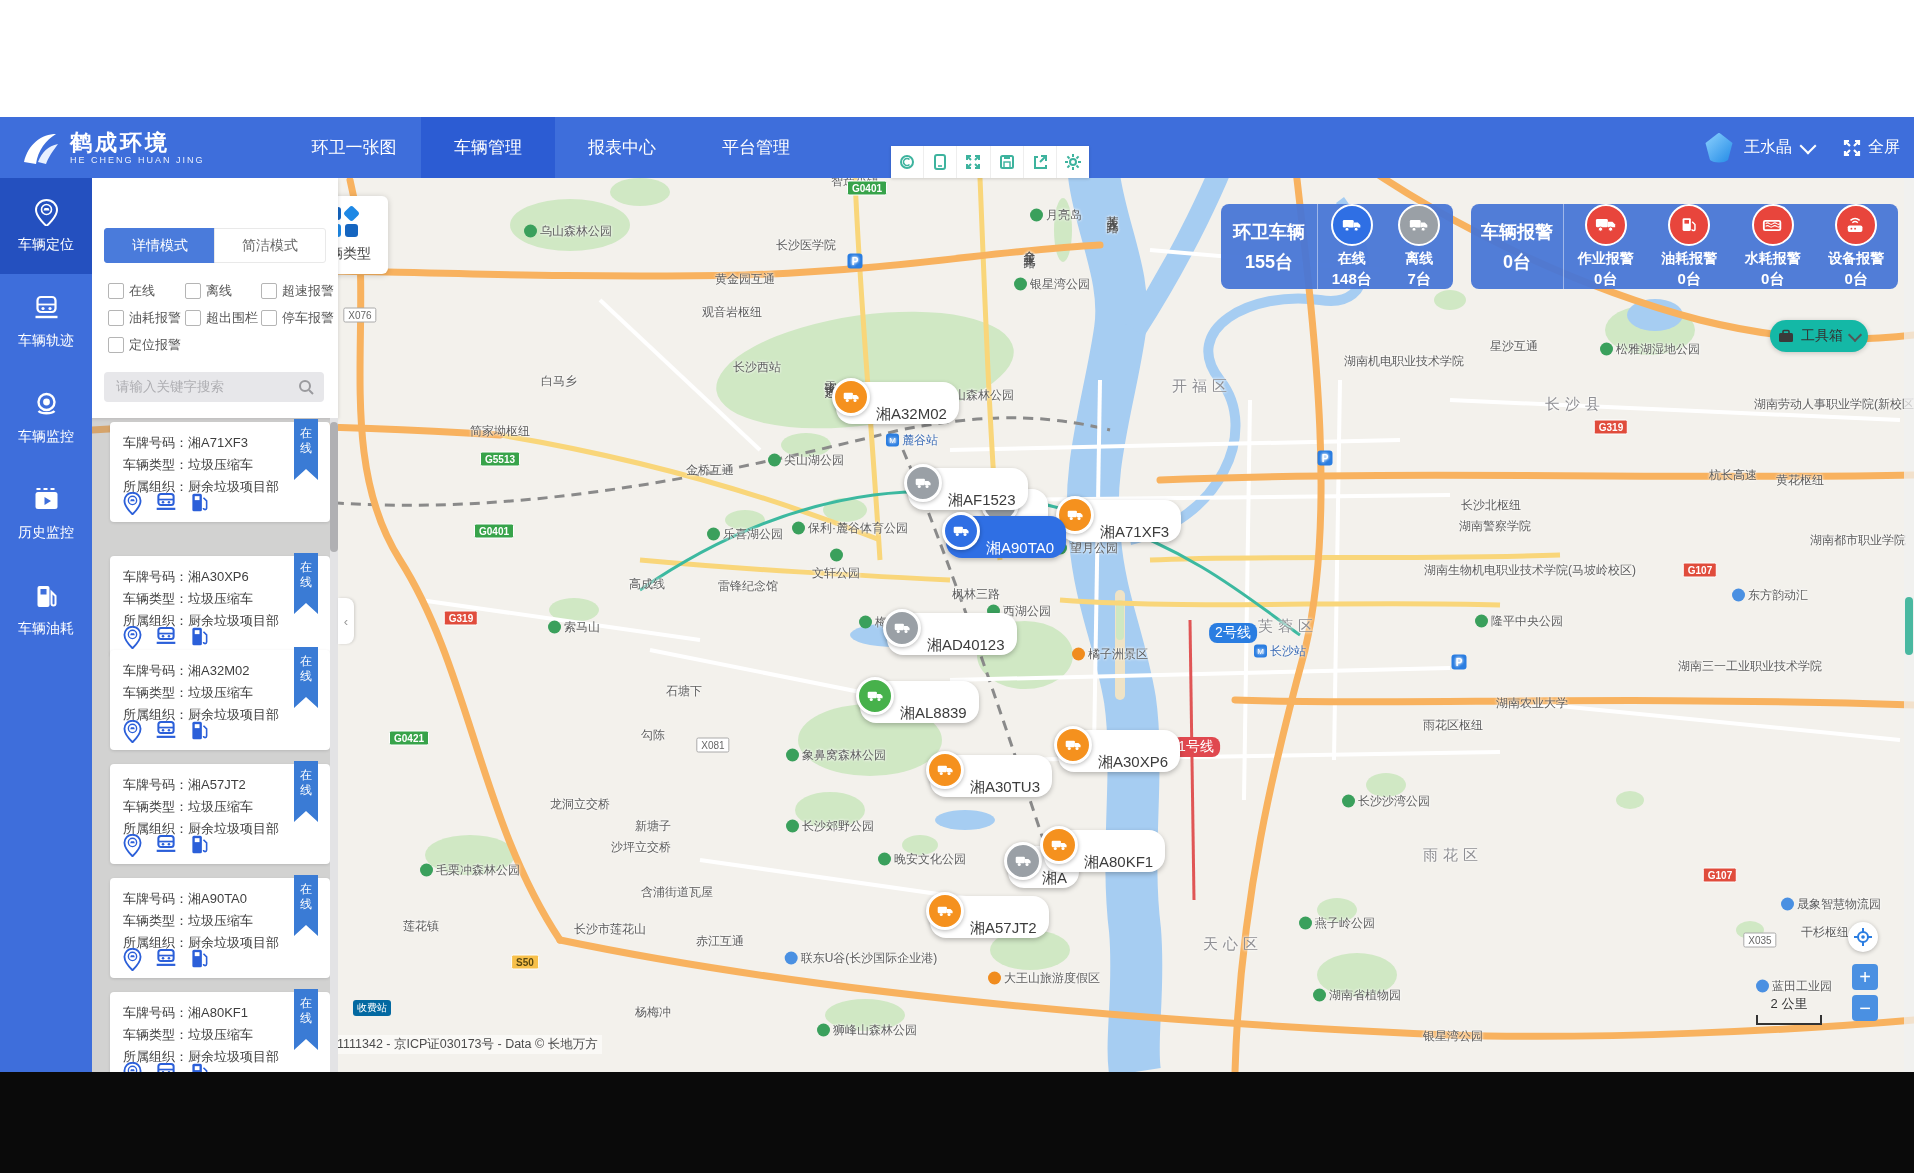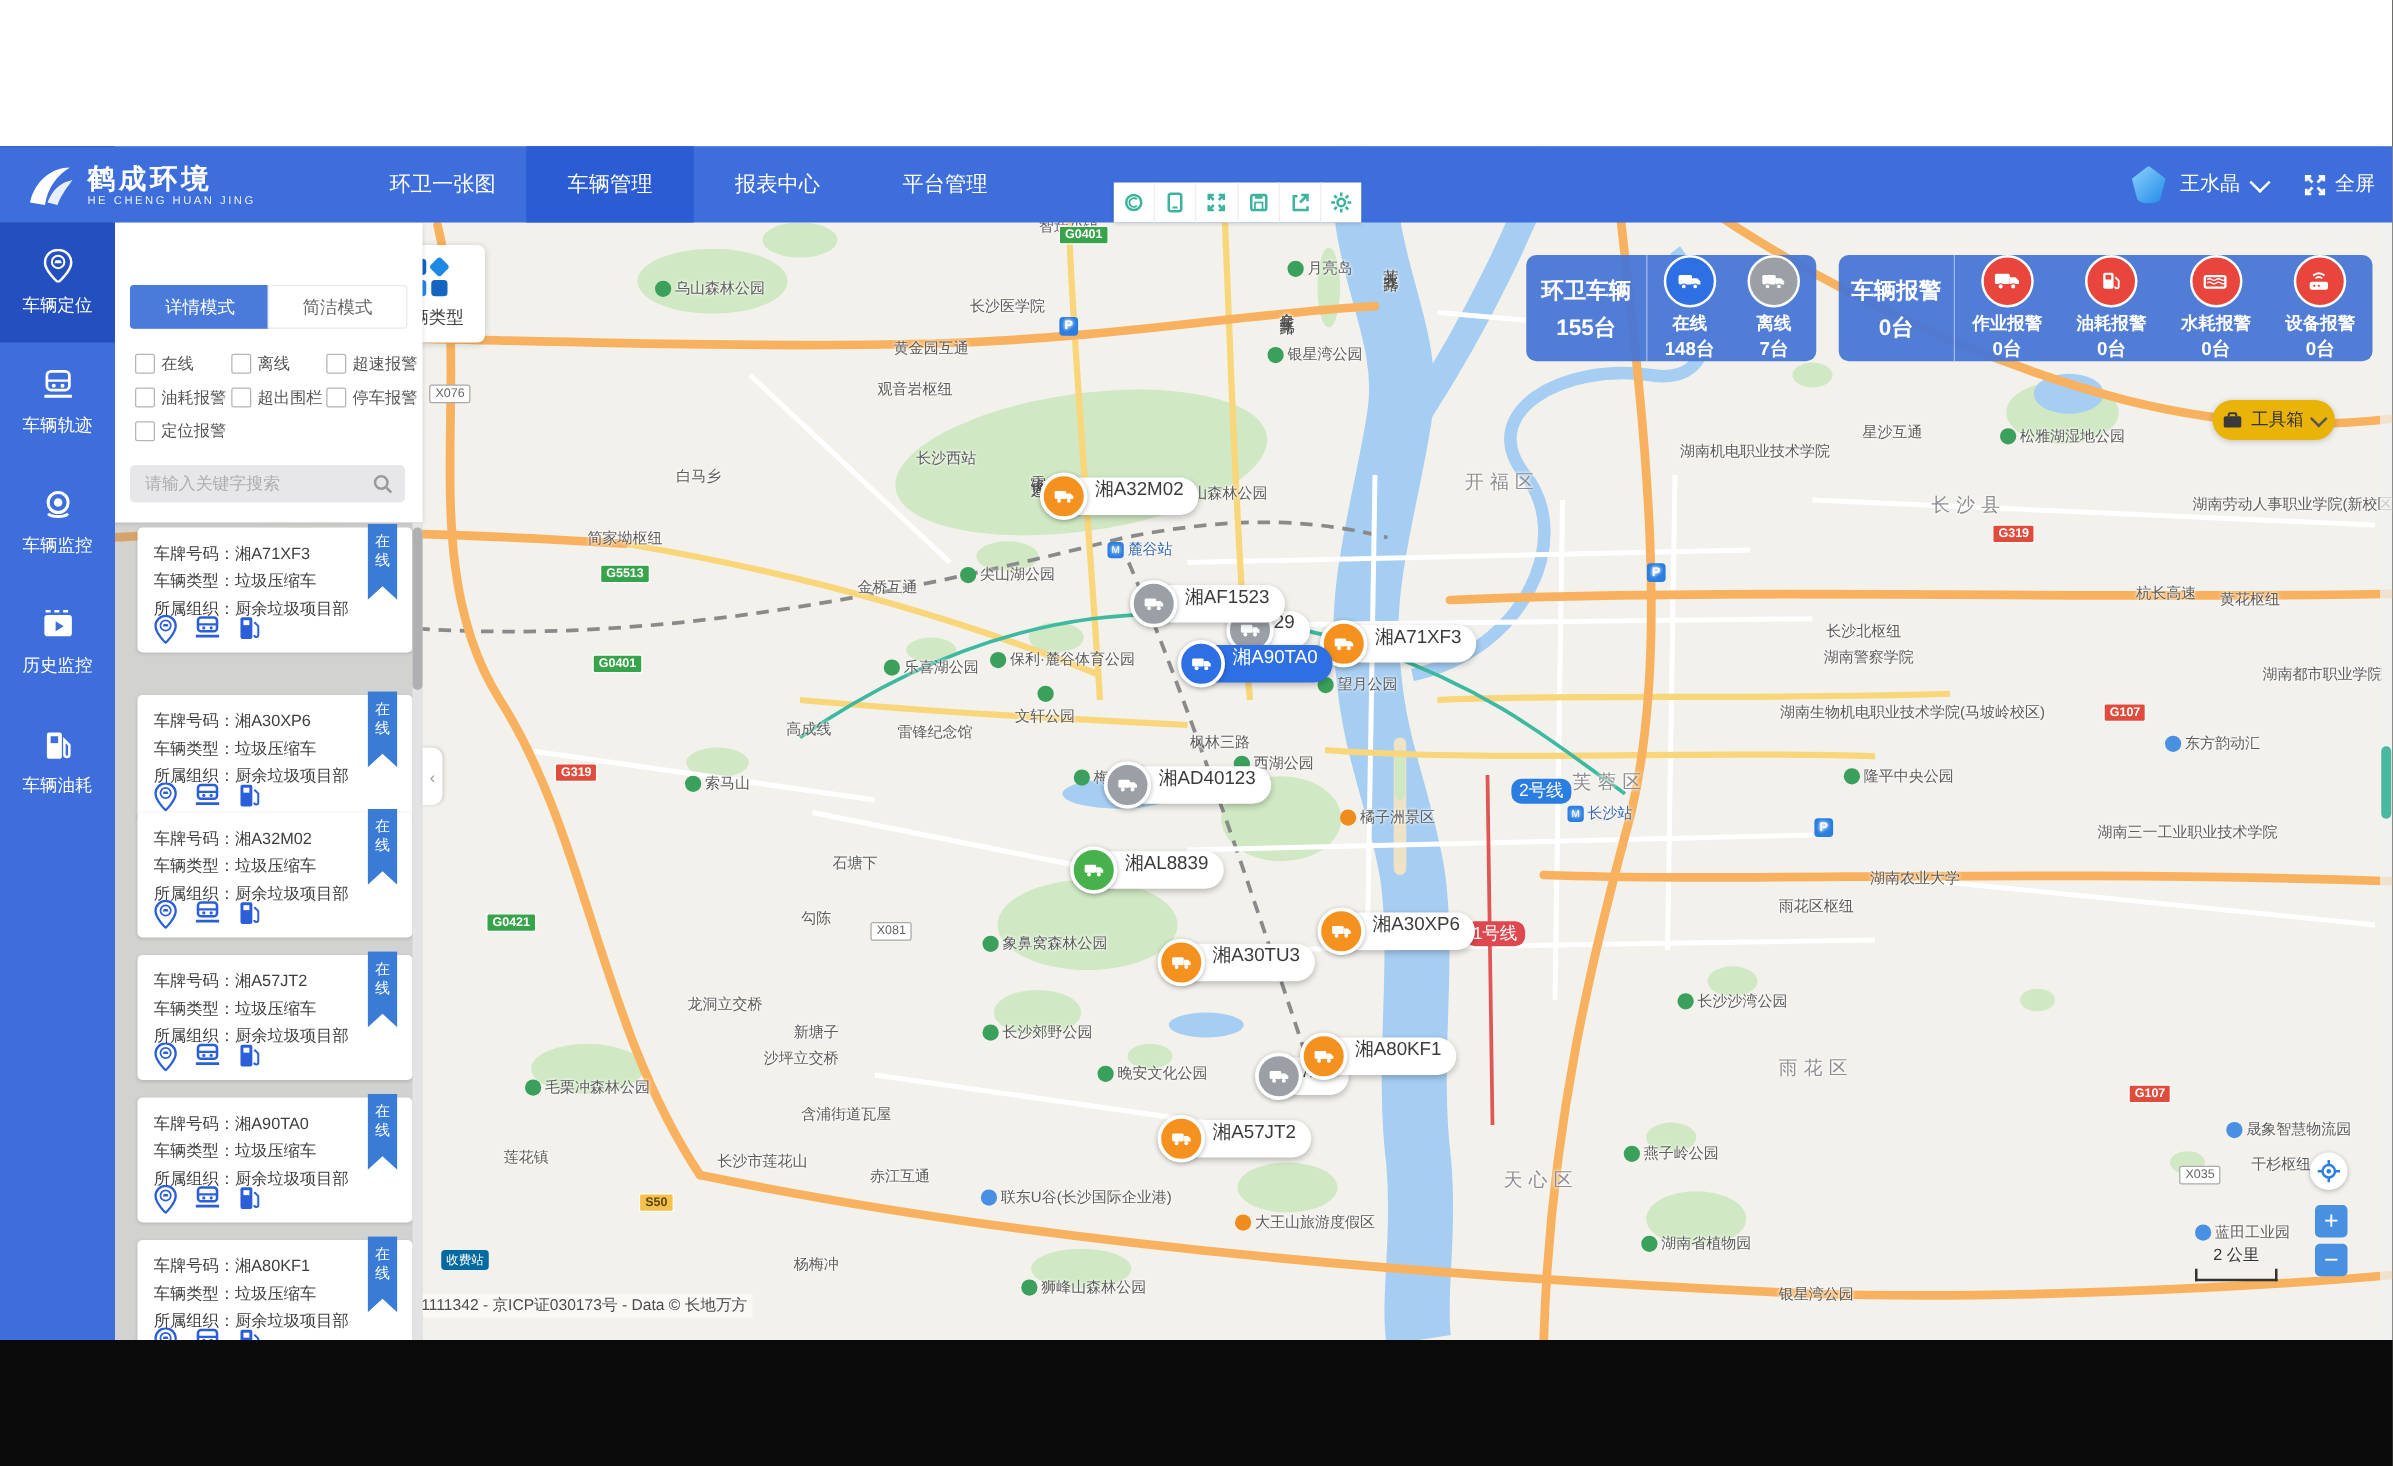--- a/index.html
+++ b/index.html
@@ -51,21 +51,21 @@
   .mlabel.k-parking .dot{background:#2a7de1;border-radius:3px;width:15px;height:15px;font-size:10px;font-weight:bold;}
   .shield{position:absolute;transform:translate(-50%,-50%);font-size:10px;padding:1px 4px;border-radius:2px;
           color:#fff;white-space:nowrap;z-index:2;font-weight:bold;}
   .shield.k-g{background:#37a34a;border:1px solid #fff;}
   .shield.k-r{background:#e04c3c;border:1px solid #fff;}
   .shield.k-s{background:#f7c04a;color:#5b4a12;border:1px solid #fff;}
   .shield.k-x{background:#fff;color:#666;border:1px solid #aaa;font-weight:normal;}
   .shield.k-toll{background:#0369a1;border-radius:3px;font-weight:normal;}
   .tbadge{position:absolute;transform:translate(-50%,-50%);font-size:14px;color:#fff;padding:1px 6px;border-radius:8px;z-index:2;}
   
-  .marker{position:absolute;height:30px;background:#fff;border-radius:16px;display:flex;align-items:flex-start;
+  .marker{position:absolute;height:42px;background:#fff;border-radius:16px;display:flex;align-items:flex-end;
           padding:0 12px 0 40px;font-size:15px;color:#3c3c3c;box-shadow:0 2px 5px rgba(0,0,0,.25);z-index:3;cursor:pointer;white-space:nowrap;}
   .marker .mc{position:absolute;left:-4px;top:-4px;width:32px;height:32px;border-radius:50%;border:3px solid #fff;
               display:flex;align-items:center;justify-content:center;box-shadow:0 1px 4px rgba(0,0,0,.3);}
   .marker.c-orange .mc{background:#f5911e;}
   .marker.c-green .mc{background:#47b14b;}
   .marker.c-gray .mc{background:#9aa0a6;}
   .marker.c-blue{background:#2f6fe4;color:#fff;}
   .marker.c-blue .mc{background:#2f6fe4;}
   
   #veh-type-card{left:298px;top:196px;width:90px;height:78px;background:#fff;border-radius:6px;z-index:5;
@@ -82,21 +82,21 @@
   #statB{left:1471px;width:427px;}
   .stat-left{display:flex;flex-direction:column;align-items:center;justify-content:center;gap:6px;
              border-right:1px solid rgba(255,255,255,.45);}
   .stat-left .l1{font-size:18px;font-weight:bold;}
   .stat-left .l2{font-size:18px;font-weight:bold;}
   .stat-col{flex:1;display:flex;flex-direction:column;align-items:center;justify-content:center;gap:2px;}
   .stat-col .circ{width:38px;height:38px;border-radius:50%;border:2px solid #fff;display:flex;align-items:center;justify-content:center;margin-bottom:2px;}
   .stat-col .sl{font-size:14px;font-weight:bold;}
   .stat-col .sv{font-size:15px;font-weight:bold;}
   .circ.blue{background:#2f6fe4;} .circ.gray{background:#9aa0a6;} .circ.red{background:#e8453c;}
-  #toolbox{left:1770px;top:320px;width:98px;height:32px;background:#eab308;border-radius:16px;z-index:5;display:flex;
+  #toolbox{left:1770px;top:320px;width:98px;height:32px;background:#14b8a6;border-radius:16px;z-index:5;display:flex;
            align-items:center;justify-content:center;gap:7px;font-size:14px;color:#333;box-shadow:0 1px 5px rgba(0,0,0,.2);cursor:pointer;}
   .chev-dark{width:8px;height:8px;border-right:2px solid #555;border-bottom:2px solid #555;transform:rotate(45deg);margin-top:-3px;}
   #locate-btn{left:1848px;top:922px;width:30px;height:30px;border-radius:50%;background:#fff;z-index:5;display:flex;
               align-items:center;justify-content:center;box-shadow:0 1px 4px rgba(0,0,0,.25);cursor:pointer;}
   .zoom-btn{left:1852px;width:26px;height:26px;background:#4a90e2;color:#fff;z-index:5;border-radius:4px;
             display:flex;align-items:center;justify-content:center;font-size:20px;cursor:pointer;}
   #zoom-in{top:964px;} #zoom-out{top:995px;}
   #scale-bar{left:1756px;top:995px;z-index:5;color:#333;font-size:13px;text-shadow:0 0 3px #fff;}
   #scale-bar .line{width:62px;height:8px;border-left:2px solid #333;border-right:2px solid #333;border-bottom:2px solid #333;margin-top:2px;}
   #attribution{left:333px;top:1035px;z-index:4;font-size:12.5px;color:#4c4c4c;background:rgba(255,255,255,.55);padding:1px 4px;}

